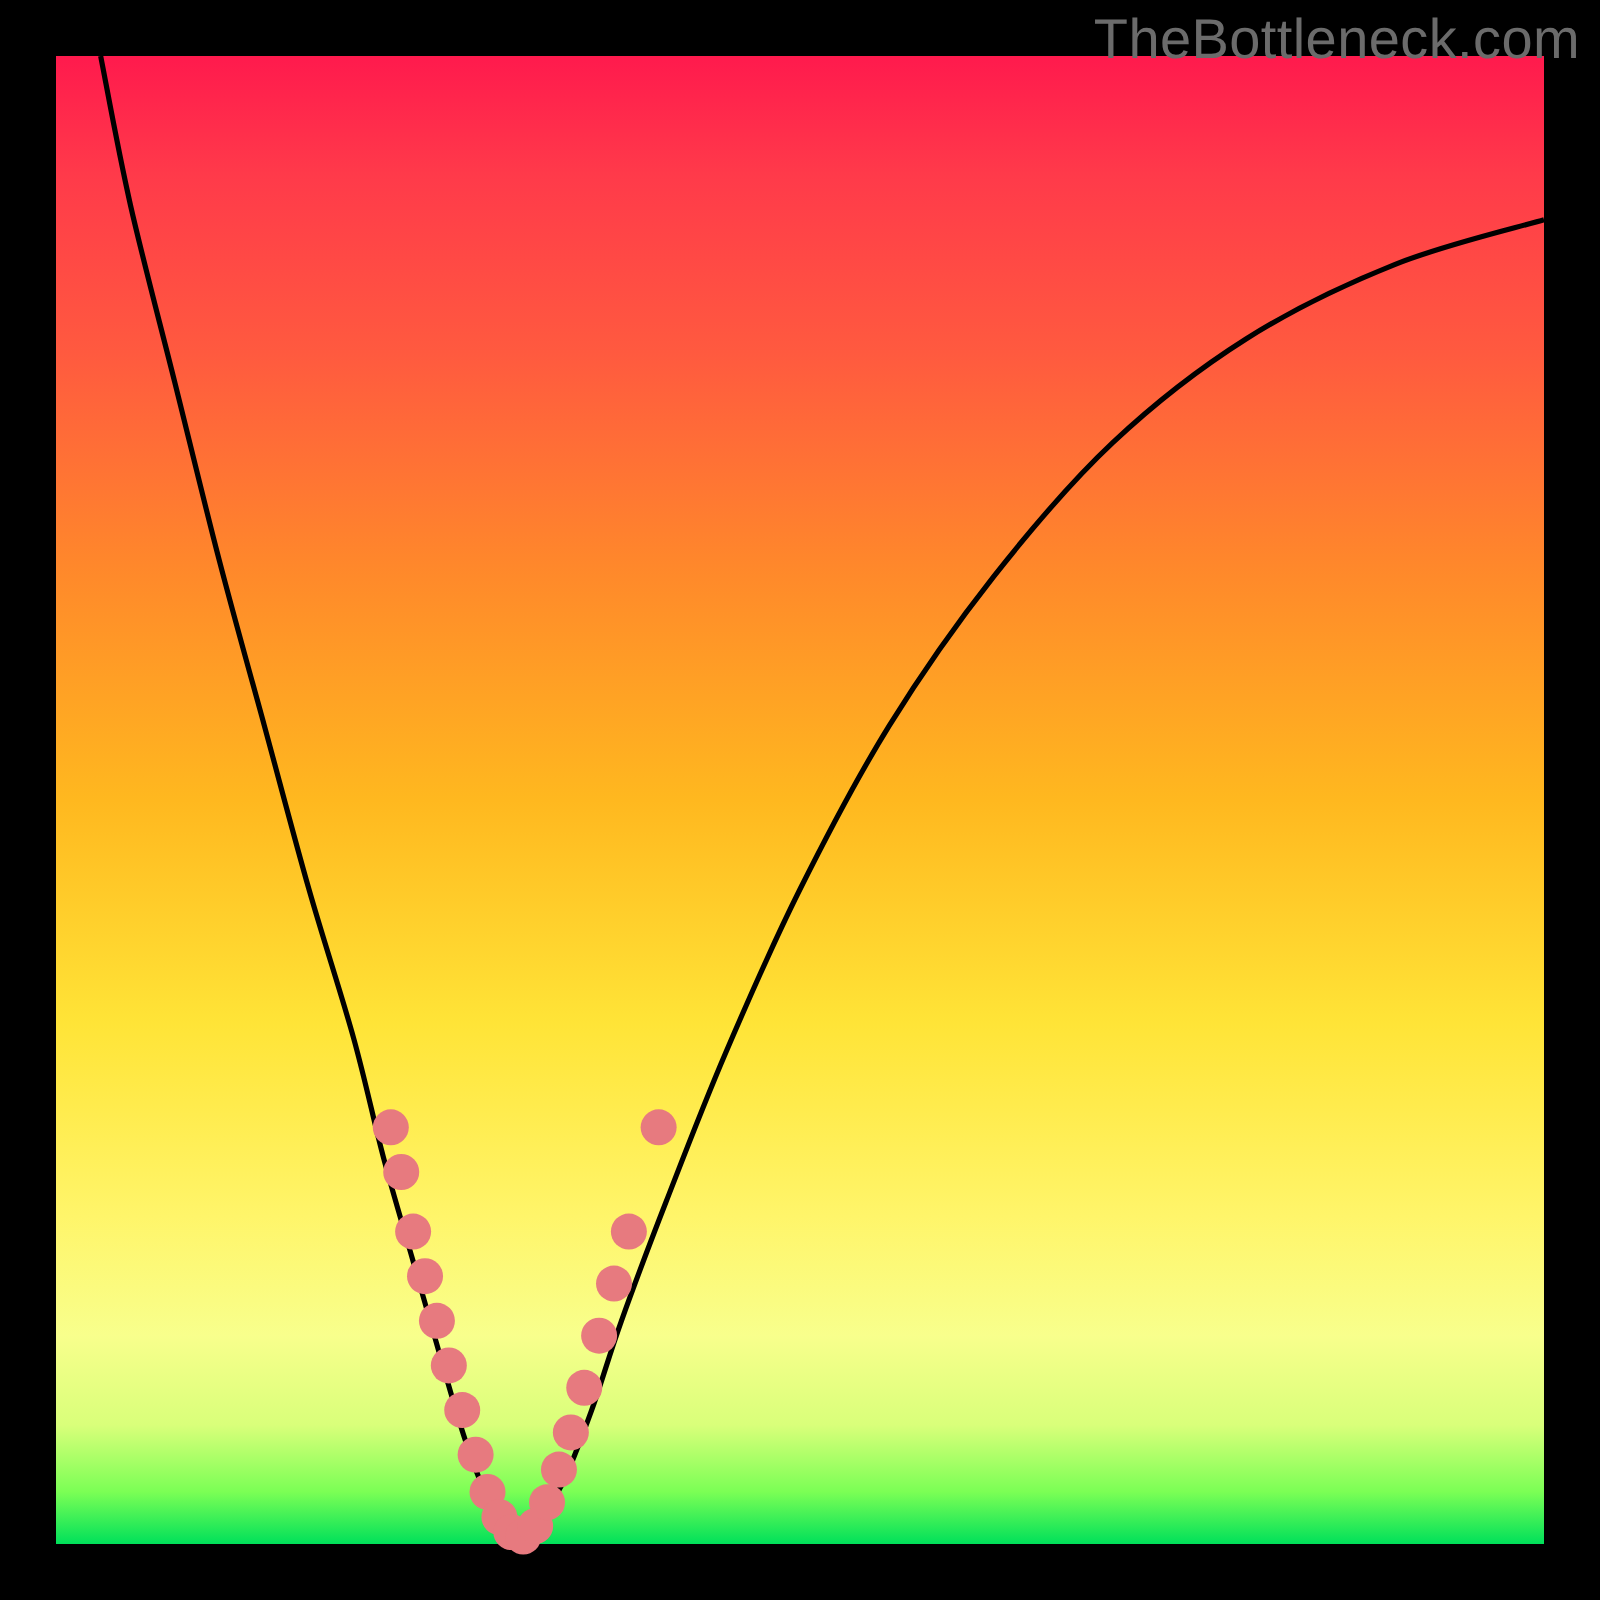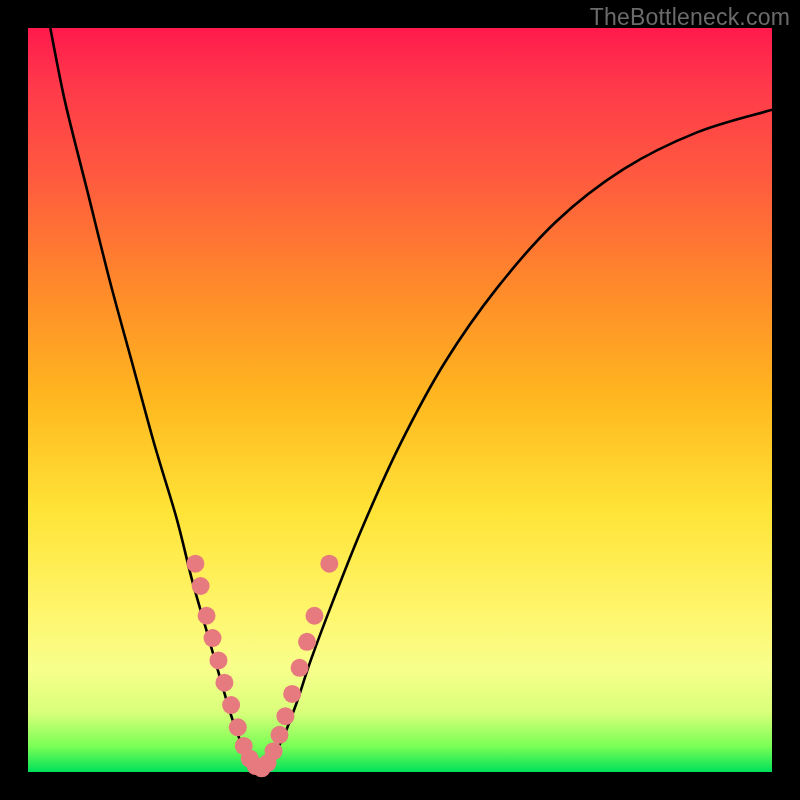--- a/index.html
+++ b/index.html
@@ -36,21 +36,21 @@
       #d9ff7a 92%,
       #7bff55 96.5%,
       #00e05a 100%
     );
   }
   .watermark {
     position: absolute;
     top: 4px;
     right: 10px;
     color: #6b6b6b;
-    font-size: 23px;
+    font-size: 28px;
     font-weight: 500;
     letter-spacing: 0.2px;
     z-index: 5;
     text-align: right;
   }
   svg.curve {
     position: absolute;
     left: 0;
     top: 0;
     width: 744px;

